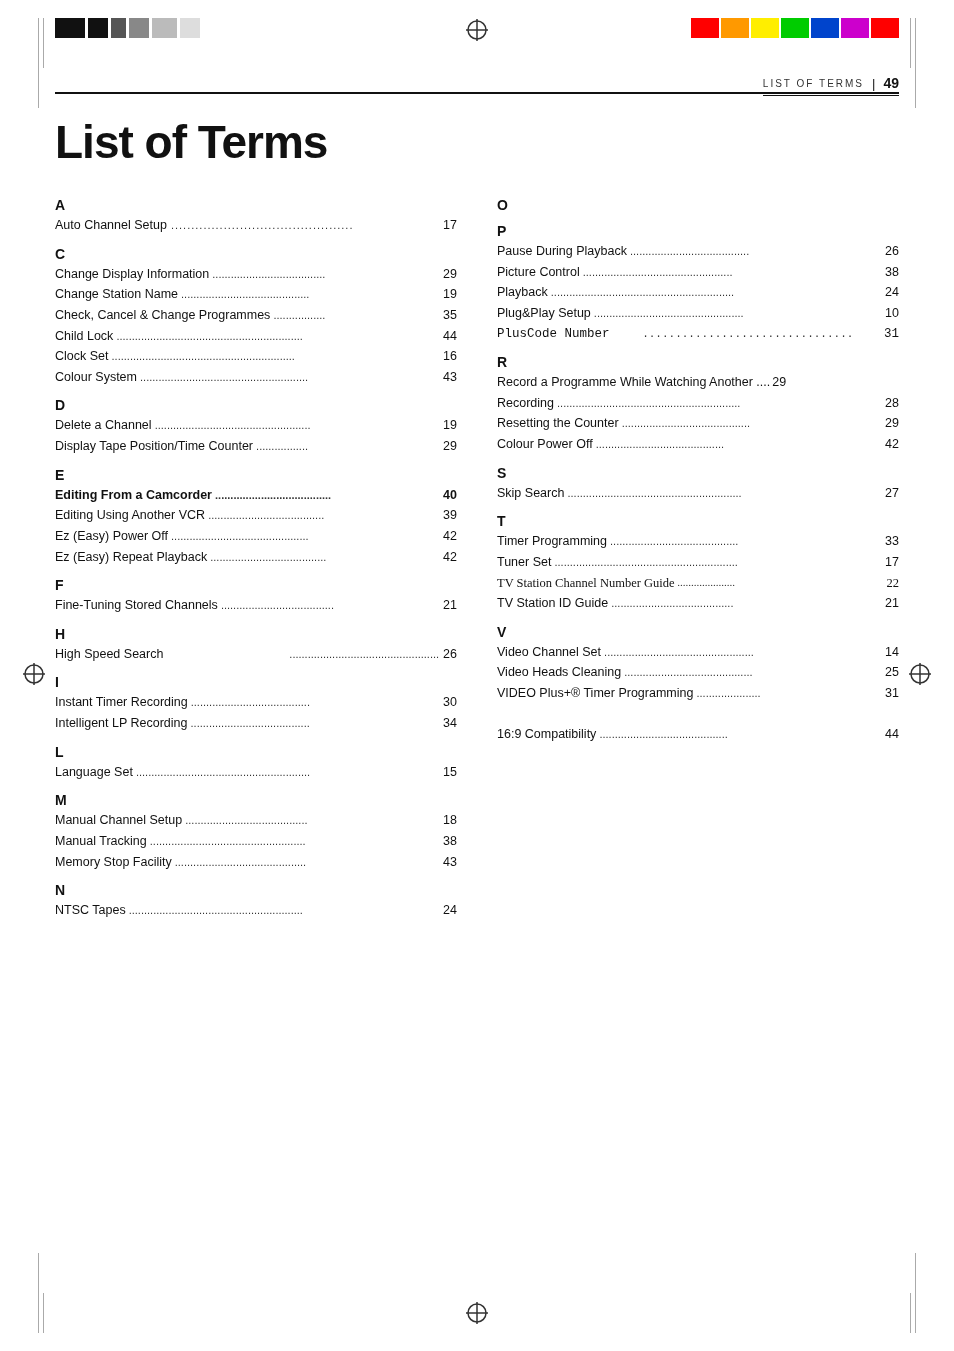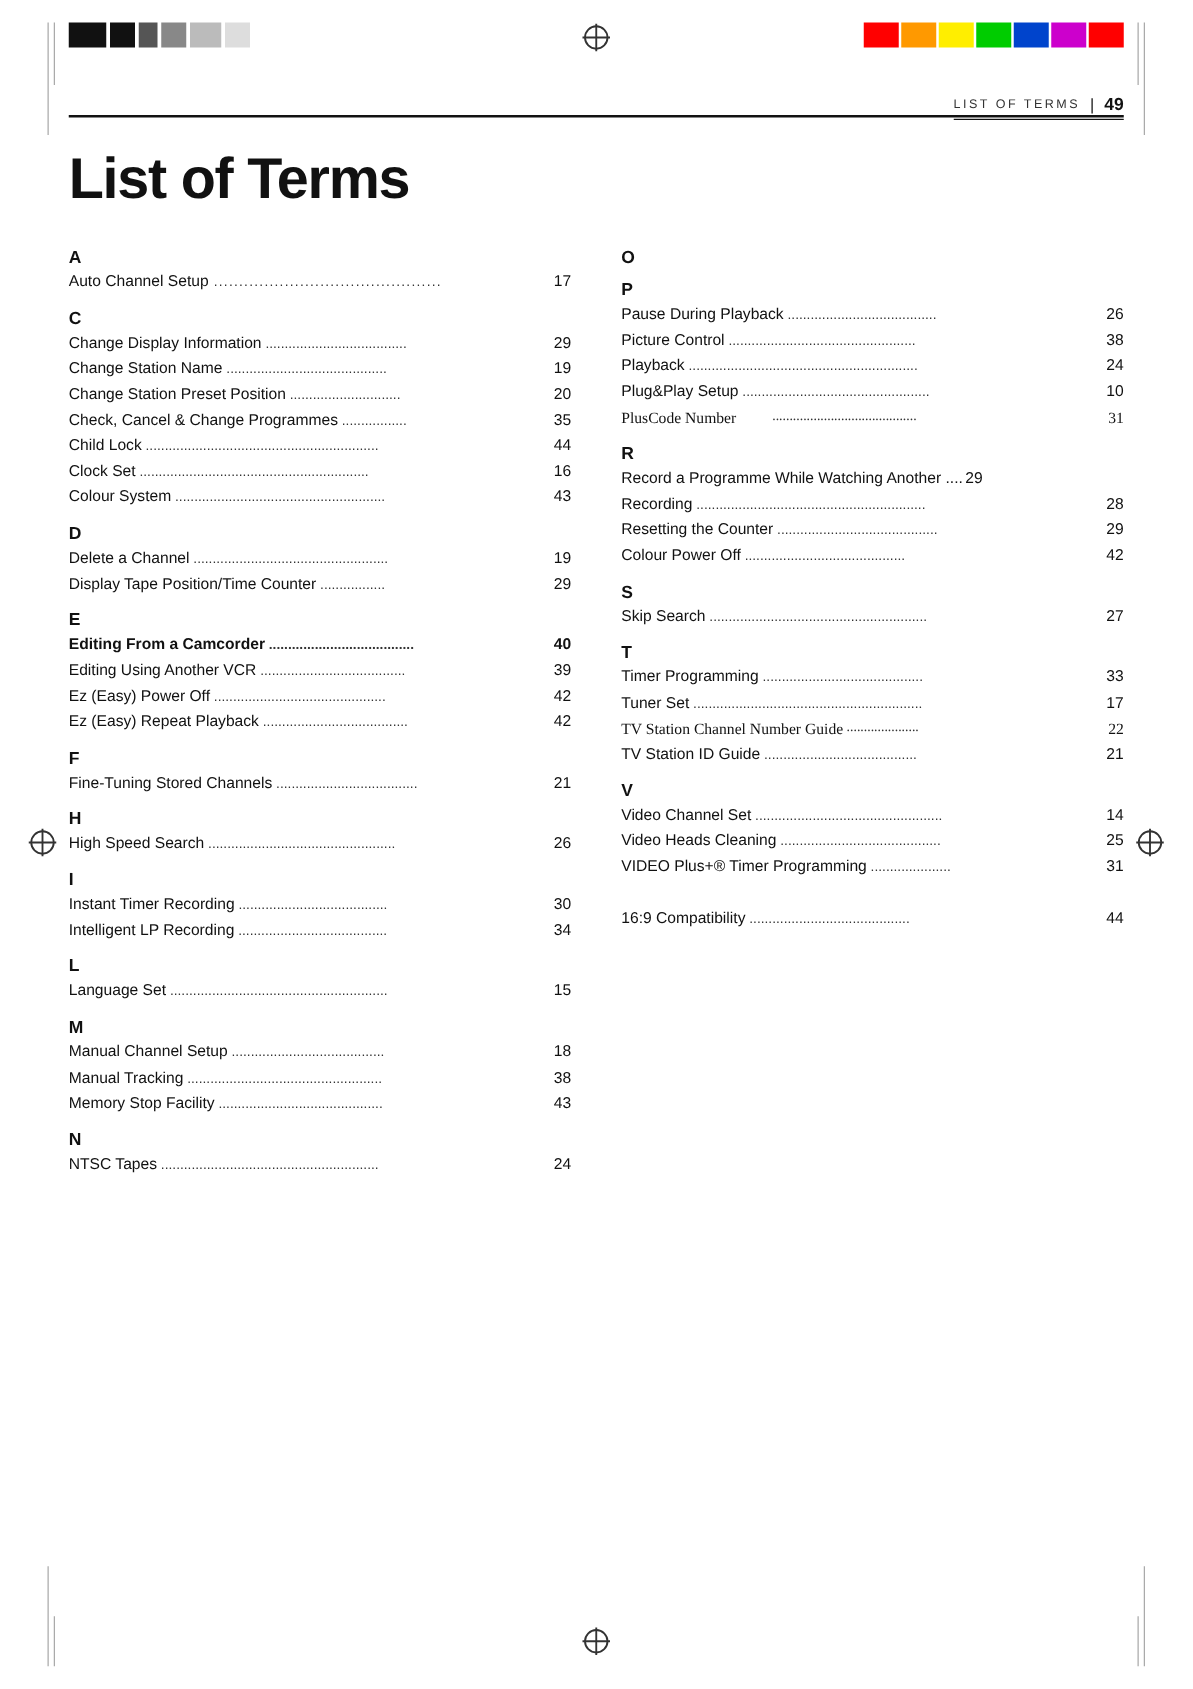--- a/index.html
+++ b/index.html
@@ -119,25 +119,20 @@
           <span>Change Display Information </span>
           <span style="flex:1; overflow:hidden; white-space:nowrap; color:#333; font-size:11px;">&nbsp;.....................................</span>
           <span style="padding-left:4px;">29</span>
         </div>
         <div style="display:flex; align-items:baseline; font-size:12.5px; line-height:1.65; font-family:Arial,sans-serif;">
           <span>Change Station Name </span>
           <span style="flex:1; overflow:hidden; white-space:nowrap; color:#333; font-size:11px;">&nbsp;..........................................</span>
           <span style="padding-left:4px;">19</span>
         </div>
         <div style="display:flex; align-items:baseline; font-size:12.5px; line-height:1.65; font-family:Arial,sans-serif;">
-          <span>Change Station Preset Position</span>
-          <span style="flex:1; overflow:hidden; white-space:nowrap; color:#333; font-size:11px;">&nbsp;.............................</span>
-          <span style="padding-left:4px;">20</span>
-        </div>
-        <div style="display:flex; align-items:baseline; font-size:12.5px; line-height:1.65; font-family:Arial,sans-serif;">
           <span>Check, Cancel &amp; Change Programmes </span>
           <span style="flex:1; overflow:hidden; white-space:nowrap; color:#333; font-size:11px;">&nbsp;.................</span>
           <span style="padding-left:4px;">35</span>
         </div>
         <div style="display:flex; align-items:baseline; font-size:12.5px; line-height:1.65; font-family:Arial,sans-serif;">
           <span>Child Lock</span>
           <span style="flex:1; overflow:hidden; white-space:nowrap; color:#333; font-size:11px;">&nbsp;.............................................................</span>
           <span style="padding-left:4px;">44</span>
         </div>
         <div style="display:flex; align-items:baseline; font-size:12.5px; line-height:1.65; font-family:Arial,sans-serif;">
@@ -194,21 +189,21 @@
         <div style="font-size:14px; font-weight:bold; font-family:Arial,sans-serif; margin-bottom:2px;">F</div>
         <div style="display:flex; align-items:baseline; font-size:12.5px; line-height:1.65; font-family:Arial,sans-serif;">
           <span>Fine-Tuning Stored Channels</span>
           <span style="flex:1; overflow:hidden; white-space:nowrap; color:#333; font-size:11px;">&nbsp;.....................................</span>
           <span style="padding-left:4px;">21</span>
         </div>
       </div>
 
       <div style="margin-bottom:10px;">
         <div style="font-size:14px; font-weight:bold; font-family:Arial,sans-serif; margin-bottom:2px;">H</div>
-        <div style="display:flex; align-items:baseline; font-size:12.5px; line-height:1.65; font-family:Arial,sans-serif;">
+        <div style="display:flex; align-items:baseline; font-size:12.5px; line-height:1.65; font-family:Arial,sans-serif;text-align:right;">
           <span>High Speed Search</span>
           <span style="flex:1; overflow:hidden; white-space:nowrap; color:#333; font-size:11px;">&nbsp;.................................................</span>
           <span style="padding-left:4px;">26</span>
         </div>
       </div>
 
       <div style="margin-bottom:10px;">
         <div style="font-size:14px; font-weight:bold; font-family:Arial,sans-serif; margin-bottom:2px;">I</div>
         <div style="display:flex; align-items:baseline; font-size:12.5px; line-height:1.65; font-family:Arial,sans-serif;">
           <span>Instant Timer Recording</span>
@@ -282,21 +277,21 @@
         <div style="display:flex; align-items:baseline; font-size:12.5px; line-height:1.65; font-family:Arial,sans-serif;">
           <span>Playback</span>
           <span style="flex:1; overflow:hidden; white-space:nowrap; color:#333; font-size:11px;">&nbsp;............................................................</span>
           <span style="padding-left:4px;">24</span>
         </div>
         <div style="display:flex; align-items:baseline; font-size:12.5px; line-height:1.65; font-family:Arial,sans-serif;">
           <span>Plug&amp;Play Setup</span>
           <span style="flex:1; overflow:hidden; white-space:nowrap; color:#333; font-size:11px;">&nbsp;.................................................</span>
           <span style="padding-left:4px;">10</span>
         </div>
-        <div style="display:flex; align-items:flex-start; font-size:12.5px; line-height:1.65; font-family:Liberation Serif, serif;gap:26px;">
+        <div style="display:flex; align-items:center; font-size:12.5px; line-height:1.65; font-family:Liberation Mono, monospace;gap:26px;">
           <span>PlusCode Number</span>
           <span style="flex:1; overflow:hidden; white-space:nowrap; color:#333; font-size:11px;">&nbsp;..........................................</span>
           <span style="padding-left:4px;">31</span>
         </div>
       </div>
 
       <div style="margin-bottom:10px;">
         <div style="font-size:14px; font-weight:bold; font-family:Arial,sans-serif; margin-bottom:2px;">R</div>
         <div style="display:flex; align-items:baseline; font-size:12.5px; line-height:1.65; font-family:Arial,sans-serif;">
           <span>Record a Programme While Watching Another .... </span>

